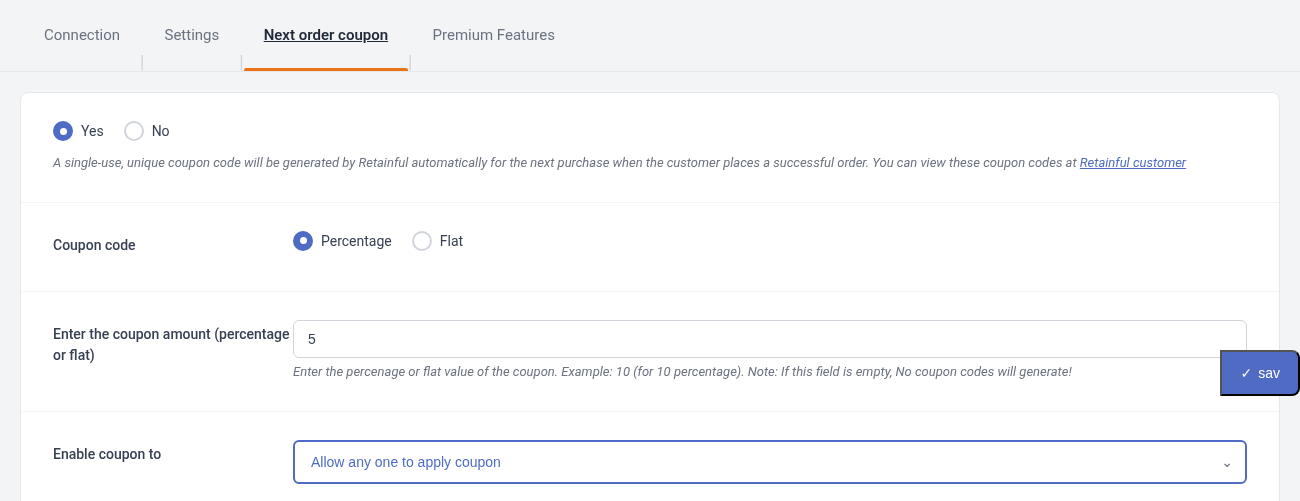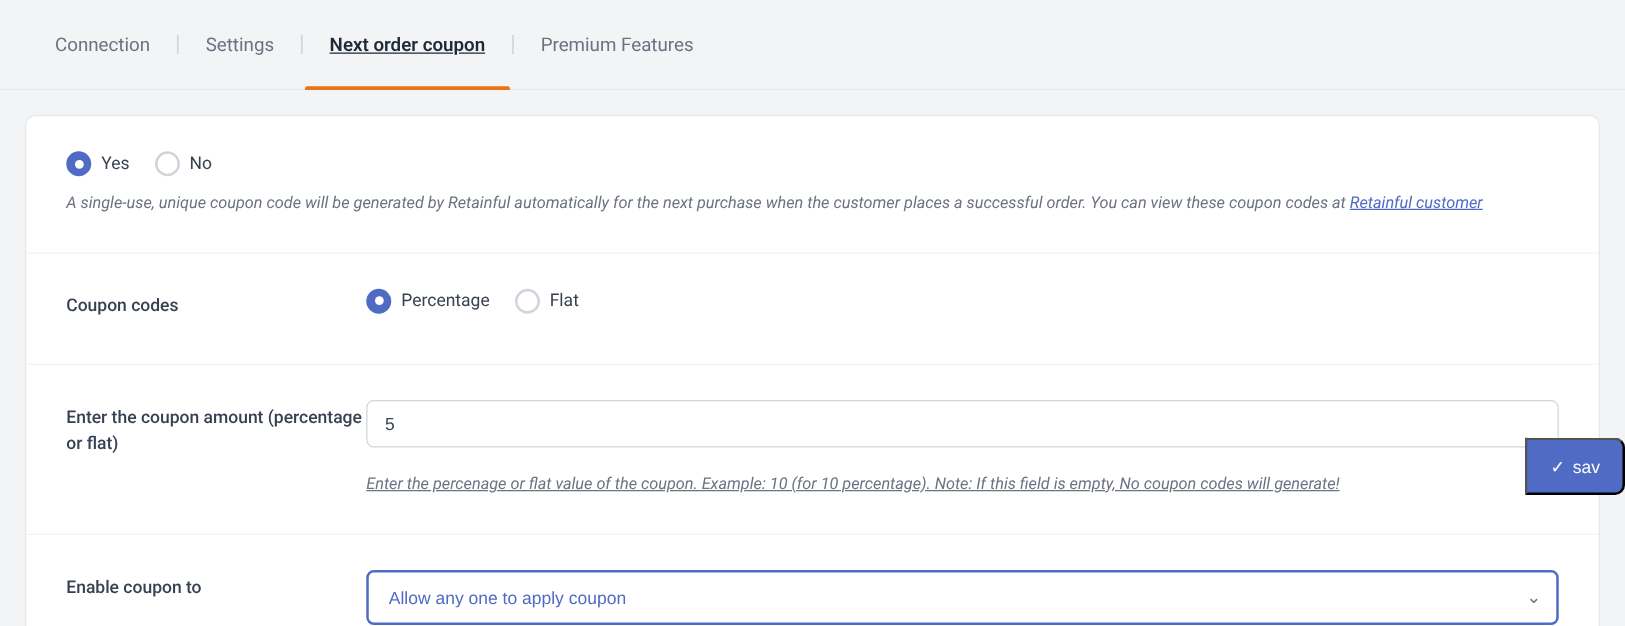--- a/index.html
+++ b/index.html
@@ -7,21 +7,21 @@
       font-family: -apple-system, BlinkMacSystemFont, 'Segoe UI', Roboto, sans-serif;
       background: #f3f4f6;
       min-height: 501px;
       width: 1300px;
     }
 
     
     .tab-bar {
       background: #f3f4f6;
       display: flex;
-      align-items: center;
+      align-items: flex-end;
       padding: 0 24px;
       height: 72px;
       border-bottom: 1px solid #e5e7eb;
     }
     .tab-item {
       padding: 0 20px;
       height: 72px;
       display: flex;
       align-items: center;
       font-size: 15px;
@@ -233,42 +233,42 @@
           </label>
         </div>
         <p class="form-description">
           <span>A single-use, unique coupon code will be generated by Retainful automatically for the next purchase when the customer places a successful order. You can view these coupon codes at</span>
           <a href="#">Retainful customer</a>
         </p>
       </div>
     </div>
 
     <div class="form-row">
-      <div class="form-label">Coupon codes</div>
+      <div class="form-label">Coupon code</div>
       <div class="form-content">
         <div class="radio-group">
           <label class="radio-option">
             <div class="radio-circle checked">
               <div></div>
             </div>
             <span class="radio-label">Percentage</span>
           </label>
           <label class="radio-option">
             <div class="radio-circle"></div>
             <span class="radio-label">Flat</span>
           </label>
         </div>
       </div>
     </div>
 
     <div class="form-row coupon-amount-row">
       <div class="form-label">Enter the coupon amount (percentage or flat)</div>
       <div class="form-content">
         <input type="text" class="text-input" value="5" style="">
-        <p class="form-description" style="margin-top:20px;text-decoration:underline;">Enter the percenage or flat value of the coupon. Example: 10 (for 10 percentage). Note: If this field is empty, No coupon codes will generate!</p>
+        <p class="form-description" style="margin-top:4px;">Enter the percenage or flat value of the coupon. Example: 10 (for 10 percentage). Note: If this field is empty, No coupon codes will generate!</p>
       </div>
     </div>
 
     <div class="form-row">
       <div class="form-label">Enable coupon to</div>
       <div class="form-content">
         <div class="select-wrapper">
           <select class="select-box">
             <option>Allow any one to apply coupon</option>
             <option>Specific customers only</option>

